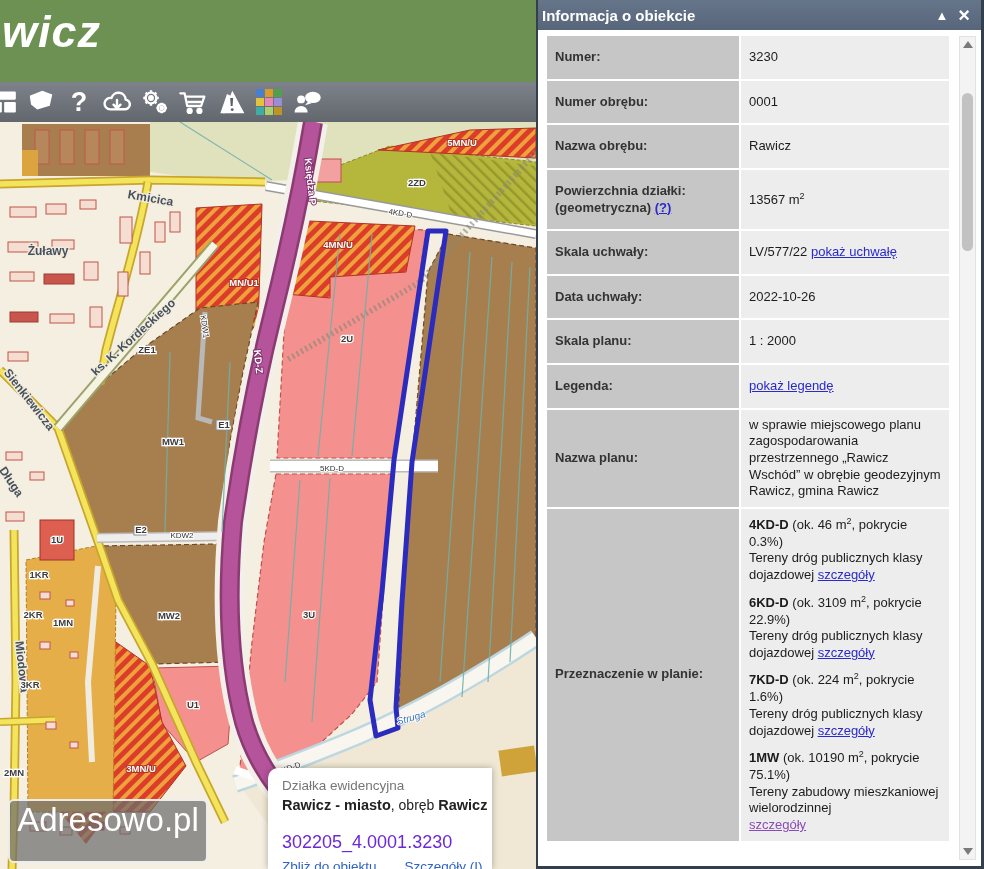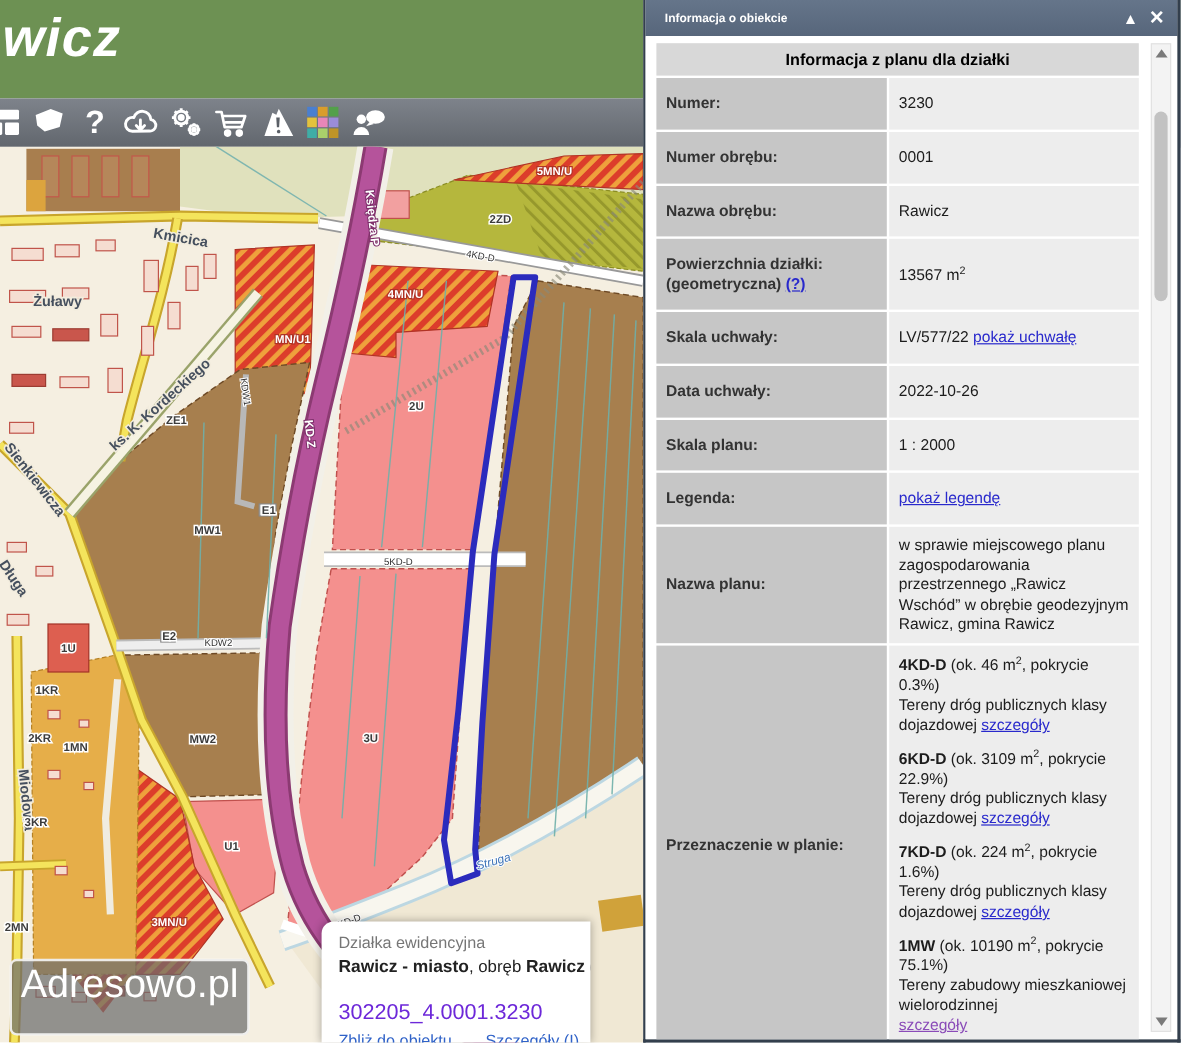--- a/index.html
+++ b/index.html
@@ -49,21 +49,21 @@
              background:rgba(108,108,108,.72);border:2px solid rgba(255,255,255,.85);
              border-radius:6px;display:flex;align-items:flex-start;justify-content:center}
   .watermark span{color:#fff;font-size:33px}
 
   
   .panel{position:absolute;left:536px;top:0;width:448px;height:869px;box-sizing:border-box;
          background:#fff;border-left:2px solid #333f4d;border-right:3px solid #333f4d;
          border-bottom:3px solid #333f4d}
   .panel-header{height:30px;background:linear-gradient(#65758a,#57667b);display:flex;
                 align-items:center;border-bottom:1px solid #46525f}
-  .panel-title{flex:1;color:#fff;font-weight:bold;font-size:10px;padding-left:16px}
+  .panel-title{flex:1;color:#fff;font-weight:bold;font-size:15px;padding-left:4px}
   .panel-btn{color:#fff;width:22px;text-align:center;cursor:pointer;font-size:13px;font-weight:bold}
   .panel-btn.close{font-size:20px;line-height:1;padding-right:6px}
   .panel-body{position:absolute;left:0;right:0;top:30px;bottom:0;background:#fff;
               padding:4px 0 0 7px;overflow:hidden}
   table.info{border-collapse:separate;border-spacing:2px;width:406px;font-size:13px;color:#1c1c1c}
   table.info td{line-height:1.28}
   td.lbl{background:#c6c6c6;font-weight:bold;color:#333;width:176px;padding:13px 8px;vertical-align:middle}
   td.val{background:#ededed;padding:7px 8px;vertical-align:middle}
   td.section{background:#d8d8d8;text-align:center;font-weight:bold;font-size:13.5px;padding:5px 4px;color:#000}
   a.link{color:#2929cc}
@@ -354,23 +354,20 @@
 <div class="panel">
   <div class="panel-header">
     <div class="panel-title">Informacja o obiekcie</div>
     <div class="panel-btn">▲</div>
     <div class="panel-btn close">×</div>
   </div>
   <div class="panel-body">
     <table class="info">
       <tbody id="info-tbody">
           <tr>
-            <td colspan="2" class="section">Informacja z planu dla działki</td>
-          </tr>
-          <tr>
             <td class="lbl">Numer:</td>
             <td class="val">3230</td>
           </tr>
           <tr>
             <td class="lbl">Numer obrębu:</td>
             <td class="val">0001</td>
           </tr>
           <tr>
             <td class="lbl">Nazwa obrębu:</td>
             <td class="val">Rawicz</td>

